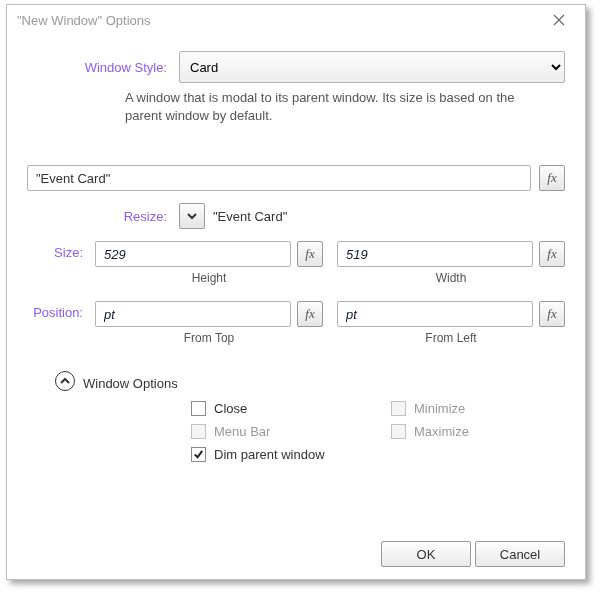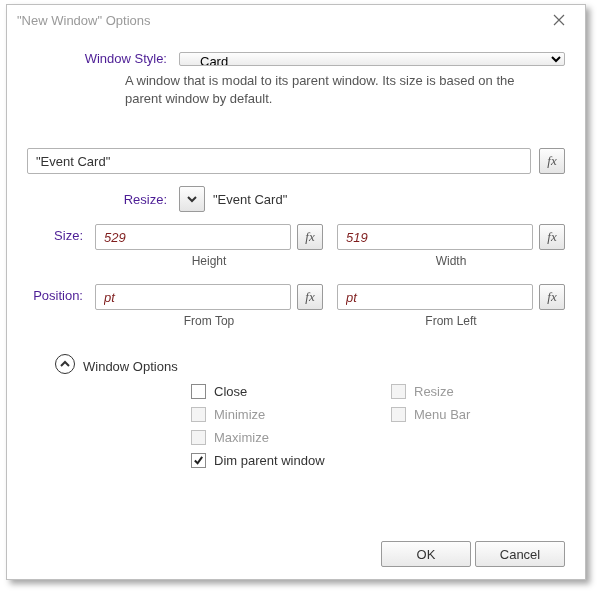--- a/index.html
+++ b/index.html
@@ -41,55 +41,55 @@
   }
   .row {
     display:flex;
     align-items:center;
     margin-top: 12px;
   }
   .label-col {
     width: 152px;
     text-align: right;
     padding-right: 12px;
-    color:#4c1d95;
+    color:#8b5cf6;
   }
   .field-col {
     flex: 1;
     display:flex;
     align-items:center;
     gap:8px;
   }
   select.dropdown {
     width: 100%;
-    height: 14px;
+    height: 32px;
     border: 1px solid #b3b3b3;
     background: linear-gradient(#fdfdfd,#ededed);
     font: inherit;
-    padding: 0 16px;
+    padding: 0 6px;
     border-radius: 2px;
   }
   .desc {
     margin-left: 98px;
     margin-top: 6px;
     color:#555;
     line-height: 1.4;
     max-width: 390px;
   }
   .spacer { height: 28px; }
   input.text {
     height: 26px;
     border: 1px solid #b3b3b3;
     padding: 0 8px;
     font: inherit;
     color:#333;
     background:#fff;
     border-radius: 2px;
   }
-  input.text.gray { color:#7f1d1d; font-style: italic; }
+  input.text.gray { color:#0f172a; font-style: italic; }
   .fx-btn {
     width: 26px; height: 26px;
     border: 1px solid #9a9a9a;
     background: linear-gradient(#fdfdfd,#e5e5e5);
     display:flex; align-items:center; justify-content:center;
     font-family: "Times New Roman", serif;
     font-style: italic;
     font-size: 13px;
     color:#555;
     border-radius: 2px;
@@ -248,24 +248,20 @@
       <span>Window Options</span>
     </div>
 
     <div class="options-grid">
       <label class="check">
         <span class="box"></span>
         <span>Close</span>
       </label>
       <label class="check disabled">
         <span class="box"></span>
-        <span>Resize</span>
-      </label>
-      <label class="check disabled">
-        <span class="box"></span>
         <span>Minimize</span>
       </label>
       <label class="check disabled">
         <span class="box"></span>
         <span>Menu Bar</span>
       </label>
       <label class="check disabled">
         <span class="box"></span>
         <span>Maximize</span>
       </label>

